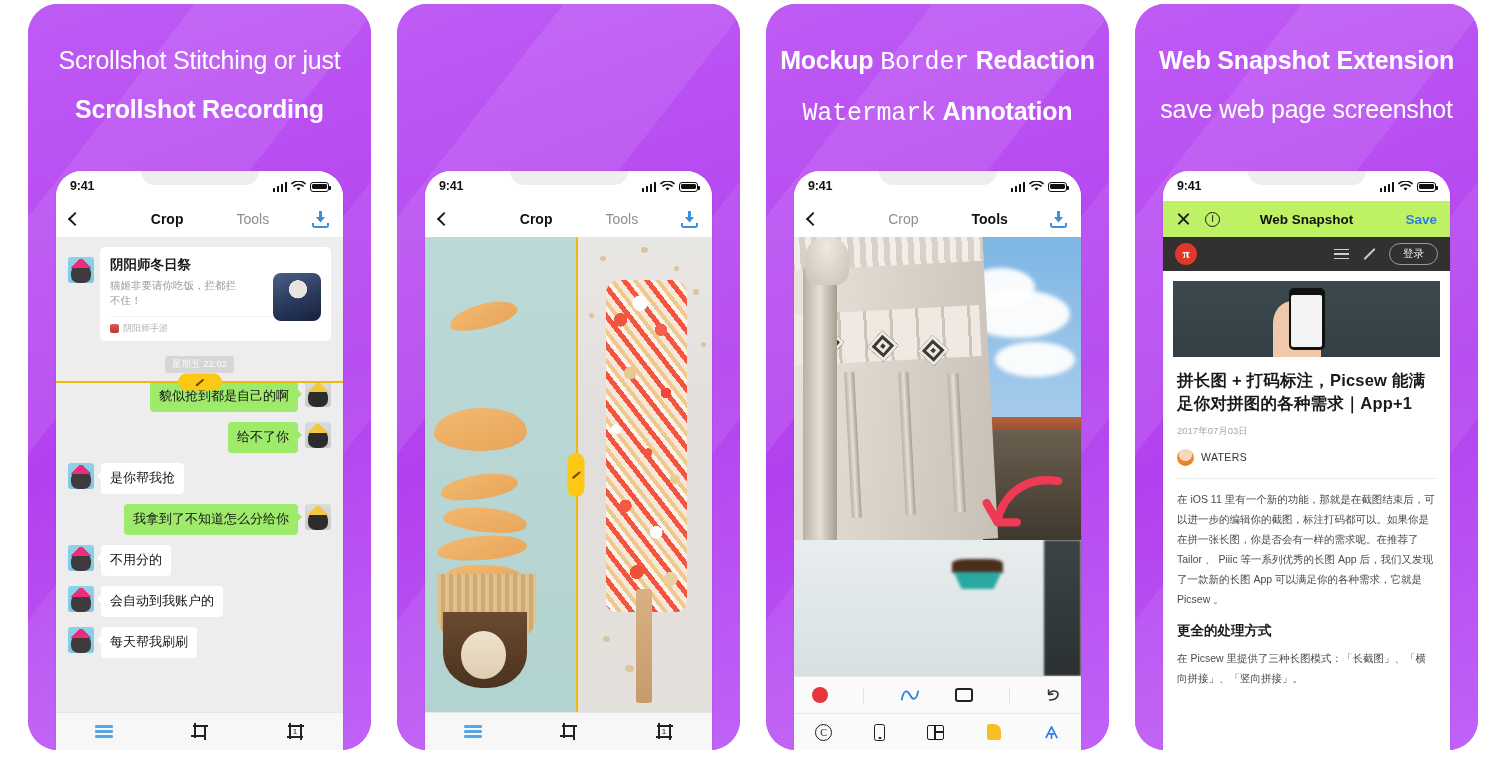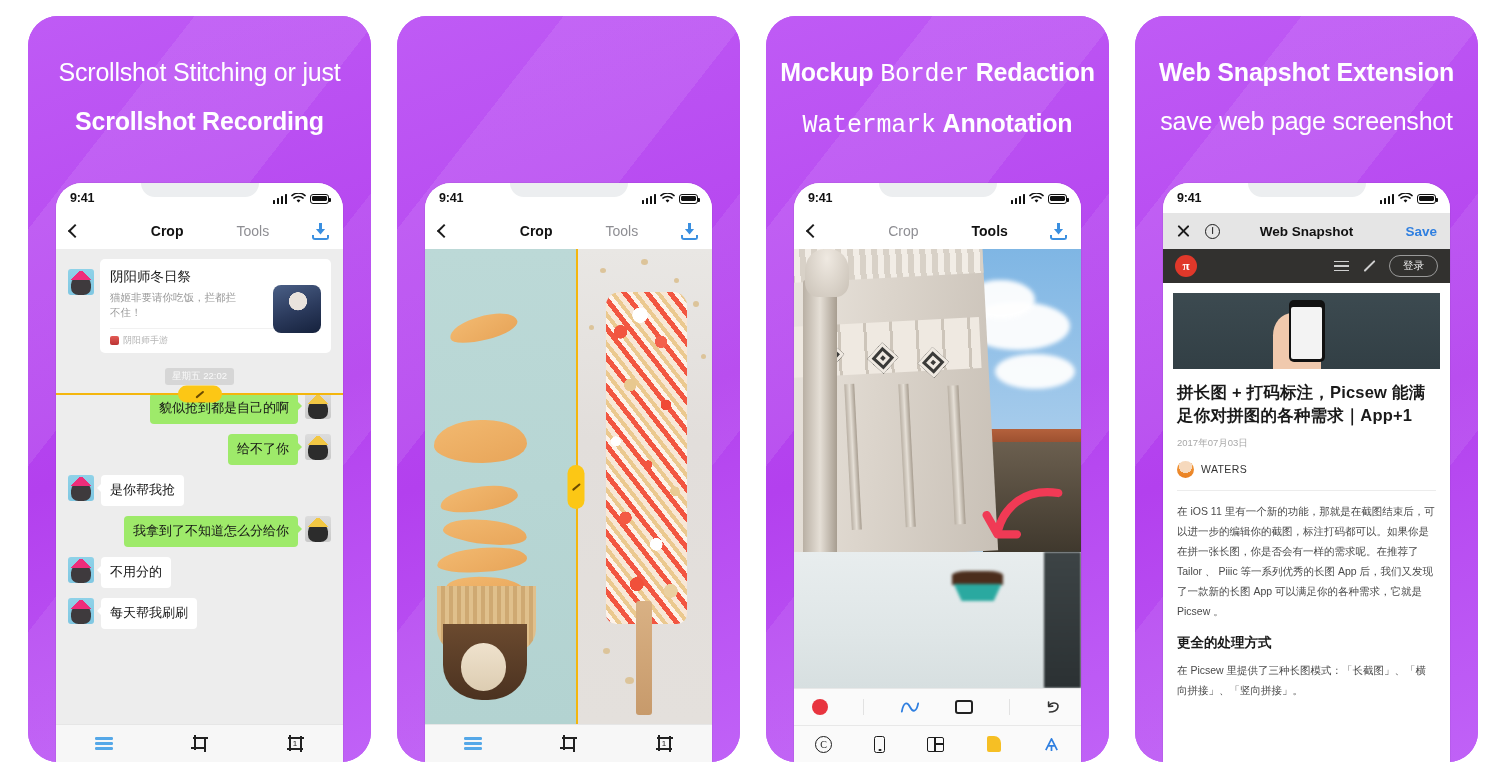--- a/index.html
+++ b/index.html
@@ -7,21 +7,21 @@
     width: 1500px; height: 764px;
     background: #ffffff;
     font-family: "Liberation Sans", sans-serif;
     overflow: hidden;
   }
   .board {
     position: relative;
     width: 1500px; height: 764px;
     display: flex;
     justify-content: space-between;
-    padding: 16px 22px 10px 28px;
+    padding: 4px 22px 10px 28px;
     background: #fff;
   }
 
   
   .panel {
     position: relative;
     width: 343px;
     height: 746px;
     border-radius: 30px;
     overflow: hidden;
@@ -122,21 +122,21 @@
   .dl .tray { position:absolute; left:0; bottom:0; width:17px; height:5px; border:2px solid #3a8fe0; border-top:none; border-radius:0 0 3px 3px;}
 
   .screen { flex: 1 1 auto; position: relative; overflow: hidden; }
 
   
   .chat { position:absolute; inset:0; background:#ededed; overflow:hidden; }
   .card {
     margin: 10px 12px 0 44px; background:#fff; border-radius:5px;
     padding: 9px 10px 6px; position: relative;
   }
-  .card .t { font-size:13.5px; font-weight:400; color:#1a1a1a; margin-bottom:4px; }
+  .card .t { font-size:13.5px; font-weight:700; color:#1a1a1a; margin-bottom:4px; }
   .card .d { font-size:10.5px; color:#9a9a9a; line-height:1.45; width:128px; }
   .card .thumb {
     position:absolute; right:10px; top:26px; width:48px; height:48px; border-radius:8px;
     background:
       radial-gradient(circle at 52% 34%, #e9e3dd 0 22%, transparent 23%),
       linear-gradient(160deg,#4a5f86 0%,#2b3a5c 55%,#15213c 100%);
   }
   .card .src { font-size:9px; color:#b5b5b5; margin-top:8px; padding-top:5px; border-top:1px solid #f1f1f1; display:flex; align-items:center; gap:4px;}
   .card .src .mini { width:9px; height:9px; border-radius:2px; background:linear-gradient(#e35b55,#b33); display:block; }
 
@@ -335,21 +335,21 @@
   .ic-phone { width:11px; height:17px; border:1.8px solid #1c1c1c; border-radius:2.5px; position:relative; }
   .ic-phone::after{content:"";position:absolute;left:50%;transform:translateX(-50%);bottom:1px;width:3px;height:1.5px;background:#1c1c1c;border-radius:1px}
   .ic-grid { width:17px; height:15px; border:1.8px solid #1c1c1c; border-radius:2px; position:relative; }
   .ic-grid::before{content:"";position:absolute;left:6px;top:0;bottom:0;width:1.6px;background:#1c1c1c}
   .ic-grid::after{content:"";position:absolute;left:6px;right:0;top:5.5px;height:1.6px;background:#1c1c1c}
   .ic-redact { width:14px; height:16px; background:#f6bf24; border-radius:2px 7px 2px 2px; }
   .ic-anno { width:17px; height:17px; position:relative; }
 
   
   .wsnav {
-    flex: 0 0 36px; height:36px; background:#e5e5e5;
+    flex: 0 0 36px; height:36px; background:#bef264;
     display:flex; align-items:center; padding:0 13px; position:relative;
   }
   .x-icon { width:15px; height:15px; position:relative; }
   .x-icon::before,.x-icon::after{content:"";position:absolute;left:0;top:6.5px;width:15px;height:2px;background:#1c1c1c;border-radius:1px}
   .x-icon::before{transform:rotate(45deg)} .x-icon::after{transform:rotate(-45deg)}
   .info-icon { width:15px; height:15px; border:1.8px solid #1c1c1c; border-radius:50%; margin-left:14px; position:relative; }
   .info-icon::after{content:"";position:absolute;left:50%;transform:translateX(-50%);top:2.2px;width:1.8px;height:7.5px;background:#1c1c1c;border-radius:1px}
   .ws-title { position:absolute; left:0; right:0; text-align:center; font-size:13.5px; font-weight:700; color:#111; pointer-events:none;}
   .ws-save { margin-left:auto; font-size:13.5px; color:#2f7fe0; font-weight:700; position:relative; z-index:2;}
 
@@ -476,20 +476,24 @@
             <div class="av"></div>
             <div class="bub in">是你帮我抢</div>
           </div>
           <div class="row me">
             <div class="bub out">我拿到了不知道怎么分给你</div>
             <div class="av dark"></div>
           </div>
           <div class="row">
             <div class="av"></div>
             <div class="bub in">不用分的</div>
+          </div>
+          <div class="row">
+            <div class="av"></div>
+            <div class="bub in">会自动到我账户的</div>
           </div>
           <div class="row">
             <div class="av"></div>
             <div class="bub in">每天帮我刷刷</div>
           </div>
 
         </div>
       </div>
 
       <div class="tabbar">

